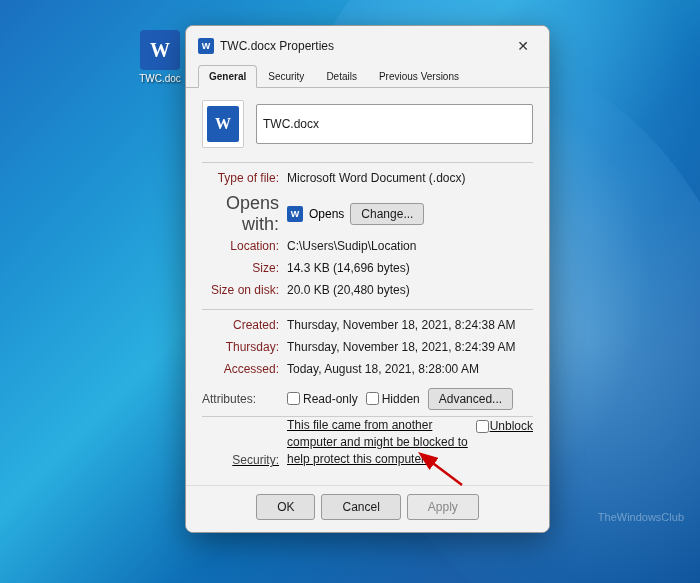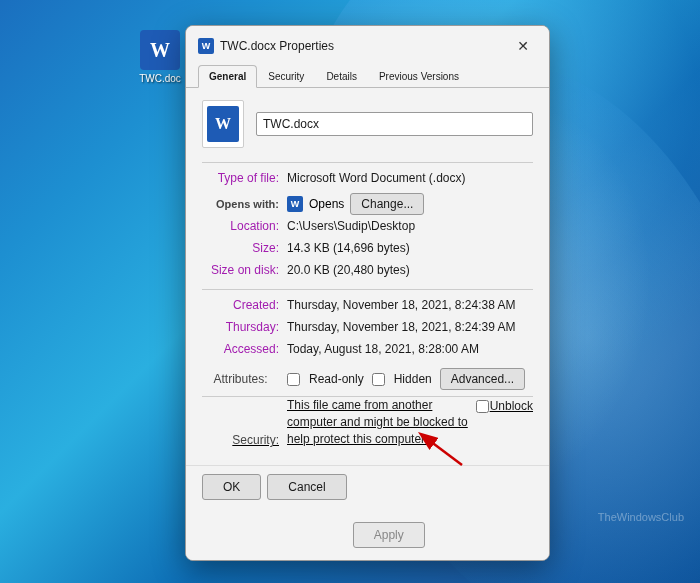--- a/index.html
+++ b/index.html
@@ -197,21 +197,21 @@
       display: flex;
       align-items: center;
       justify-content: center;
       color: white;
       font-weight: bold;
       font-family: 'Times New Roman', serif;
       font-size: 16px;
     }
     .file-name-input {
       flex: 1;
-      height: 24px;
+      height: 40px;
       border: 1px solid #999;
       border-radius: 2px;
       padding: 2px 6px;
       font-size: 12px;
       background: white;
       color: #1a1a1a;
     }
     
     .info-section {
       border-top: 1px solid #ccc;
@@ -219,43 +219,42 @@
       margin-bottom: 8px;
     }
     .info-row {
       display: flex;
       margin-bottom: 4px;
       min-height: 18px;
     }
     .info-label {
       width: 85px;
       font-size: 12px;
-      color: #a21caf;
+      color: #7f1d1d;
       text-align: right;
       padding-right: 8px;
       flex-shrink: 0;
     }
     .info-value {
       flex: 1;
       font-size: 12px;
       color: #1a1a1a;
     }
     .opens-with-row {
       display: flex;
       align-items: center;
       margin-bottom: 4px;
     }
     .opens-label {
       width: 85px;
-      font-size: 11px;
+      font-size: 18px;
       color: #444;
       text-align: right;
       padding-right: 8px;
       flex-shrink: 0;
-      font-weight: bold;
     }
     .opens-value {
       display: flex;
       align-items: center;
       gap: 6px;
       flex: 1;
     }
     .word-small-icon {
       width: 16px;
       height: 16px;
@@ -281,34 +280,34 @@
     
     .attributes-row {
       display: flex;
       align-items: center;
       margin-bottom: 6px;
     }
     .attributes-label {
       width: 85px;
       font-size: 12px;
       color: #444;
-      text-align: center;
+      text-align: left;
       padding-right: 8px;
       flex-shrink: 0;
     }
     .attributes-controls {
       display: flex;
       align-items: center;
       gap: 8px;
       flex: 1;
     }
     .checkbox-group {
       display: flex;
-      align-items: flex-end;
-      gap: 9px;
+      align-items: flex-start;
+      gap: 3px;
     }
     .checkbox-group input[type=checkbox] {
       width: 13px;
       height: 13px;
     }
     .checkbox-label {
       font-size: 12px;
       color: #1a1a1a;
     }
     .advanced-btn {
@@ -362,39 +361,39 @@
       width: 13px;
       height: 13px;
     }
     .unblock-label {
       font-size: 12px;
       color: #1a1a1a;
     }
     
     .dialog-footer {
       display: flex;
+      justify-content: center;
       gap: 6px;
       padding: 8px 16px 12px 16px;
       background: #f3f3f3;
       border-top: 1px solid #ddd;
     }
     .footer-btn {
       height: 26px;
       padding: 0 20px;
       border: 1px solid #999;
       border-radius: 3px;
       font-size: 12px;
       cursor: pointer;
       color: #1a1a1a;
       background: #e1e1e1;
     }
     .footer-btn.apply-btn {
       color: #888;
       background: #e8e8e8;
-      margin-top: 48px;
     }
     
     .watermark {
       position: absolute;
       bottom: 60px;
       right: 16px;
       color: rgba(255,255,255,0.35);
       font-size: 11px;
       font-family: 'Segoe UI', sans-serif;
     }
@@ -457,21 +456,21 @@
           <span class="opens-label">Opens with:</span>
           <div class="opens-value">
             <div class="word-small-icon">W</div>
             <span>Opens</span>
             <button class="change-btn">Change...</button>
           </div>
         </div>
 
         <div class="info-row">
           <span class="info-label">Location:</span>
-          <span class="info-value">C:\Users\Sudip\Desktop</span>
+          <span class="info-value">C:\Users\Sudip\Location</span>
         </div>
 
         <div class="info-row">
           <span class="info-label">Size:</span>
           <span class="info-value">14.3 KB (14,696 bytes)</span>
         </div>
 
         <div class="info-row">
           <span class="info-label">Size on disk:</span>
           <span class="info-value">20.0 KB (20,480 bytes)</span>

